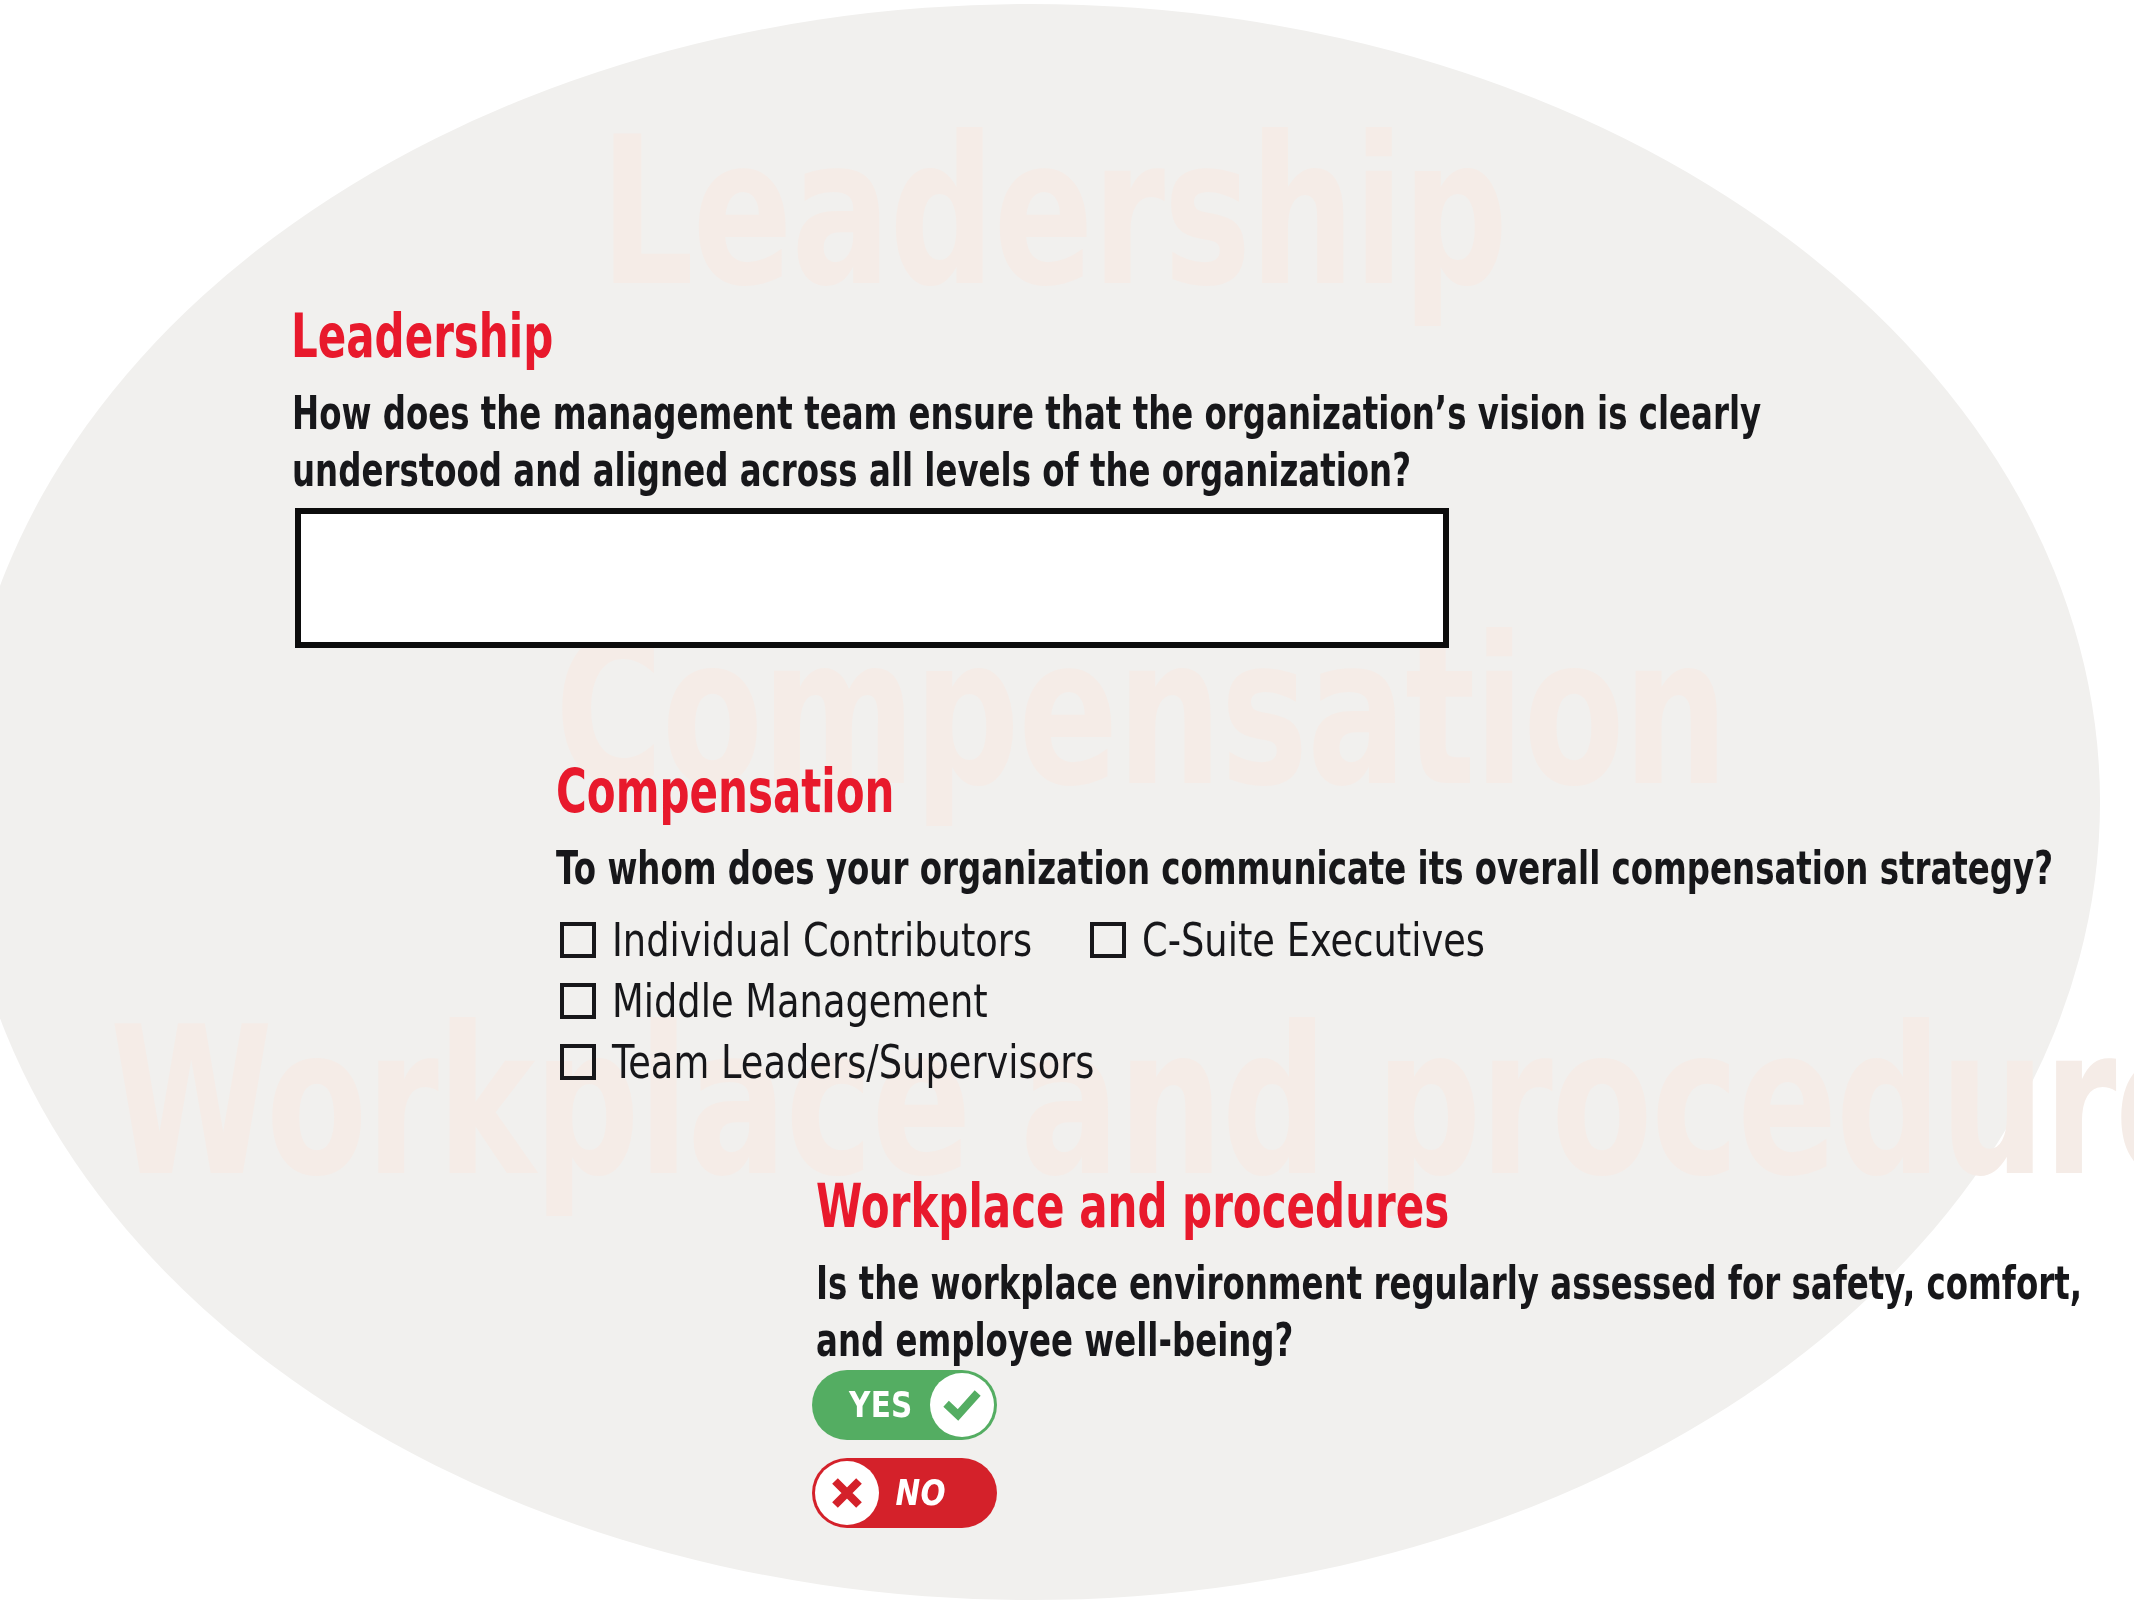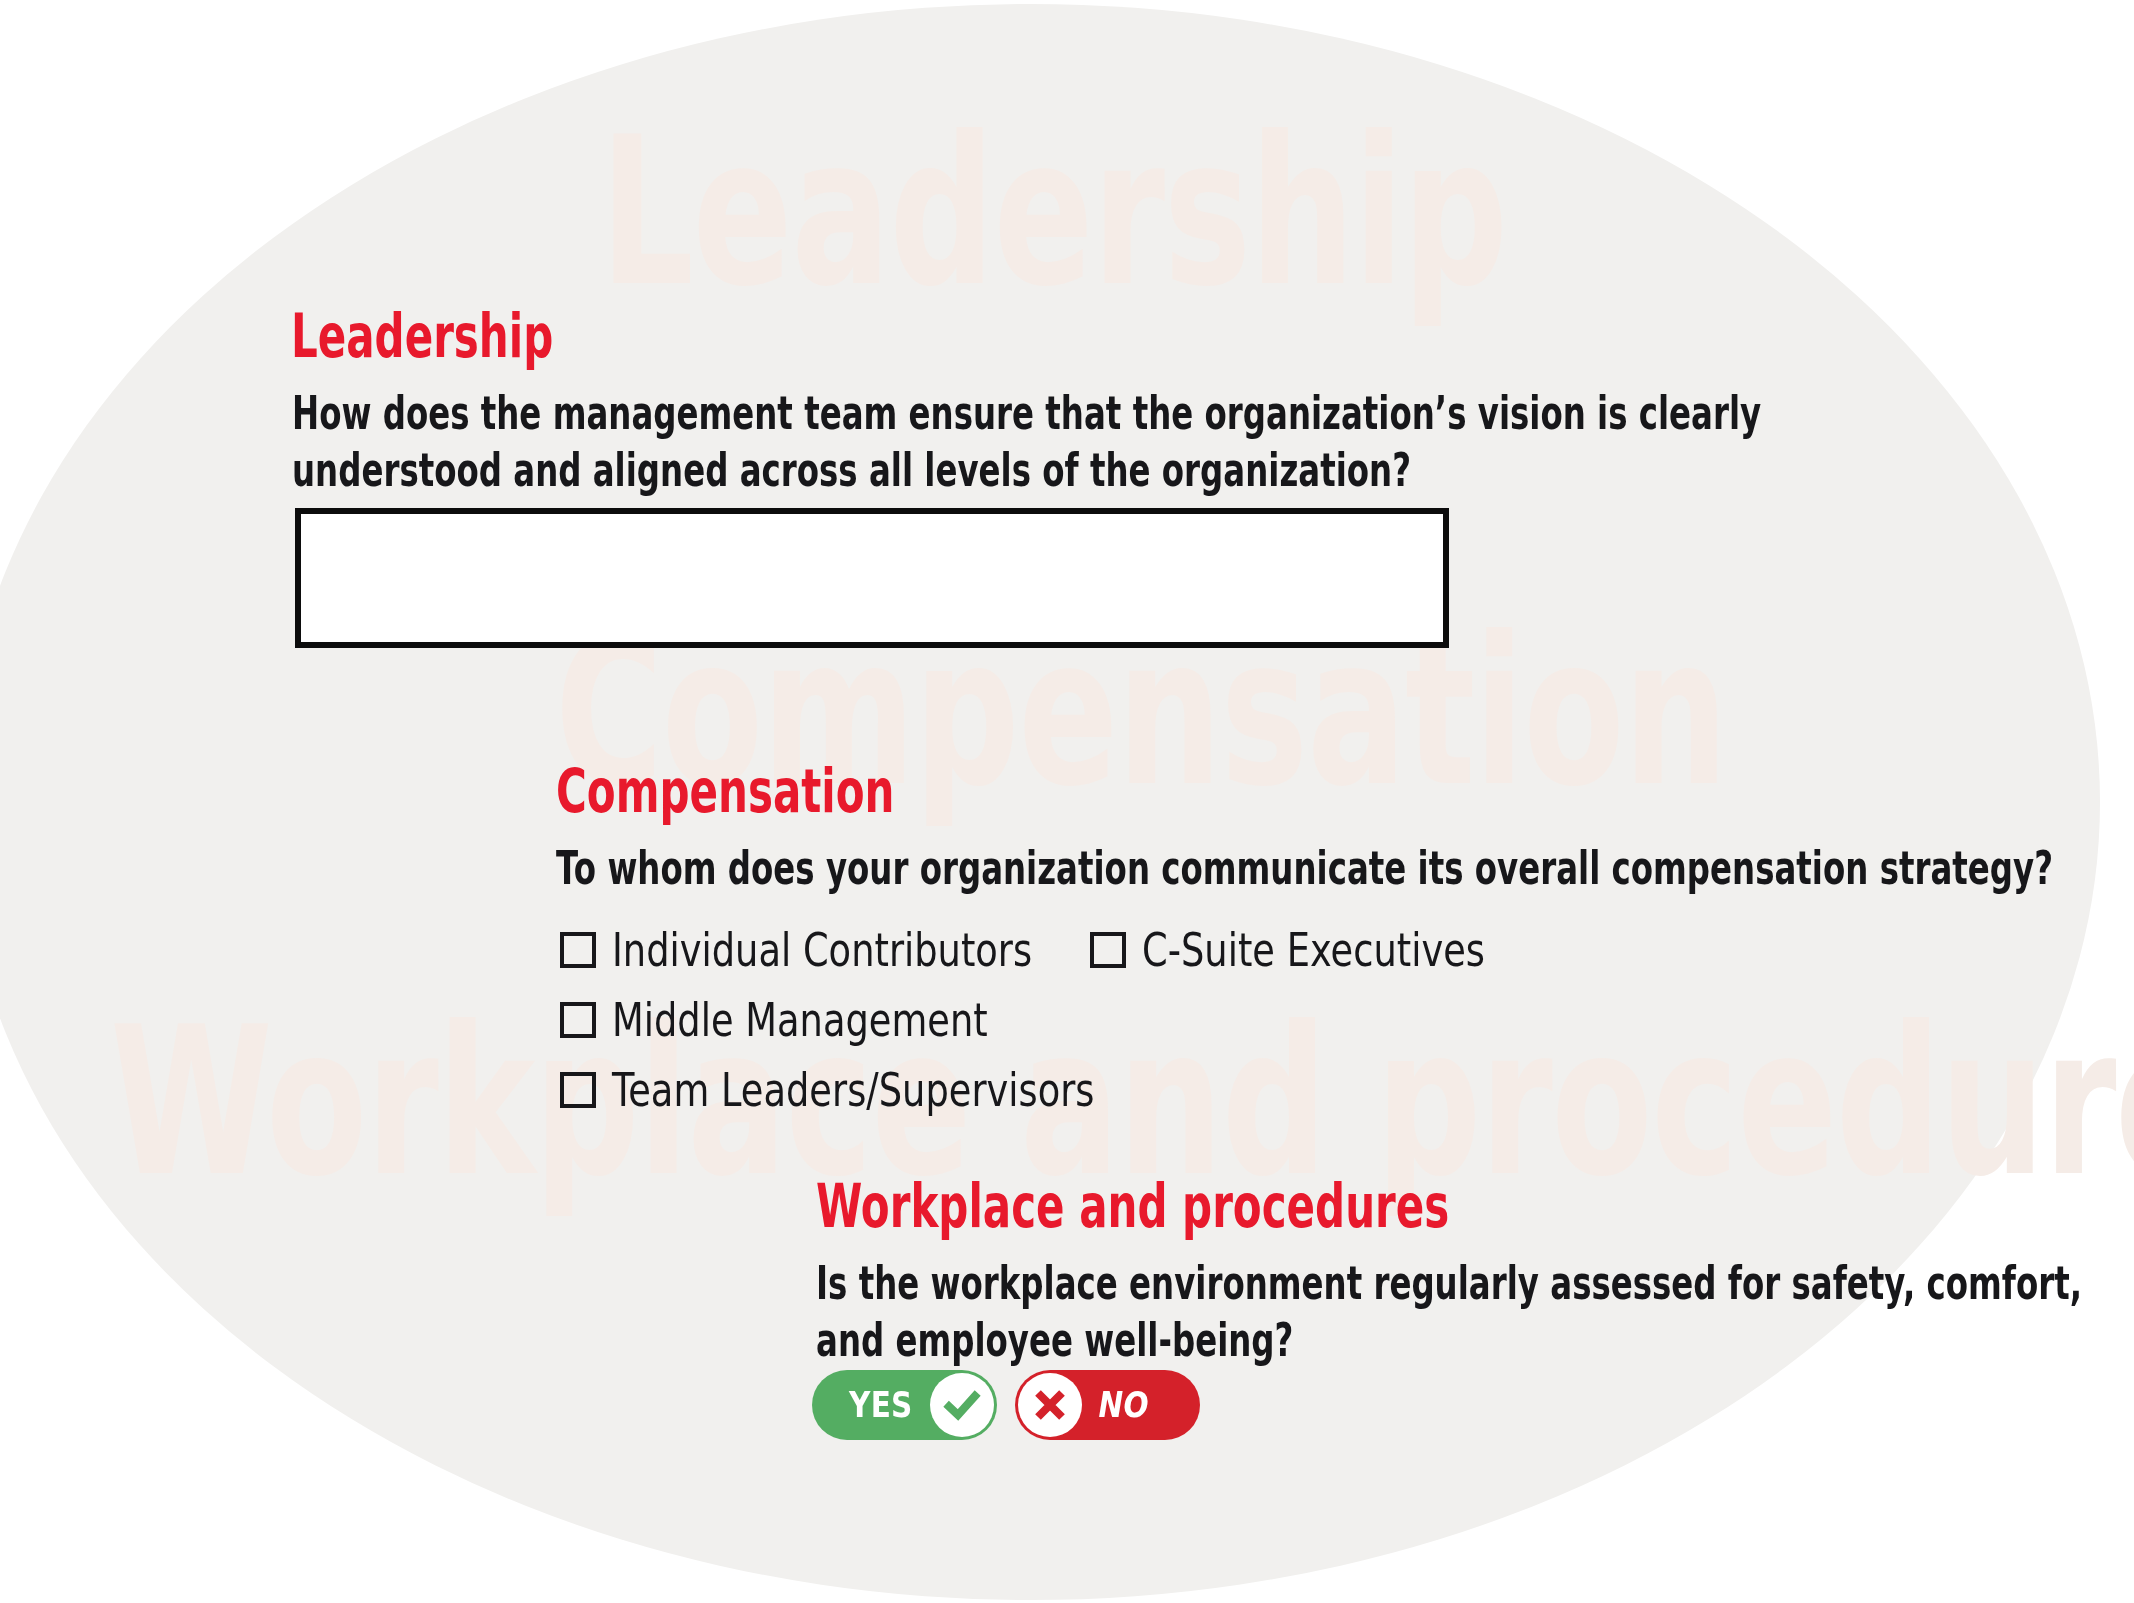--- a/index.html
+++ b/index.html
@@ -92,21 +92,20 @@
     width:1000px;
   }
   .opt-col{position:absolute;top:0;}
   #col-left{left:0px;}
   #col-right{left:530px;}
   .opt-row{
     display:flex;
     align-items:center;
     height:60px;
     margin-bottom:1px;
-    margin-top:10px;
   }
   .cb{
     width:36px;height:36px;
     border:4px solid #17171a;
     box-sizing:border-box;
     background:transparent;
     flex:0 0 auto;
   }
   .opt-label{
     margin-left:16px;
@@ -123,20 +122,21 @@
   
   #wp-title{left:816px;top:1175px;}
   #wp-q{left:816px;top:1255px;}
 
   #wp-answers{
     position:absolute;
     left:812px; top:1370px;
     display:flex;
     align-items:center;
     gap:18px;
+    flex-direction:column;
   }
   .pill{
     display:flex;
     align-items:center;
     height:70px;
     border-radius:35px;
     padding:0;
     box-sizing:border-box;
     position:relative;
   }

